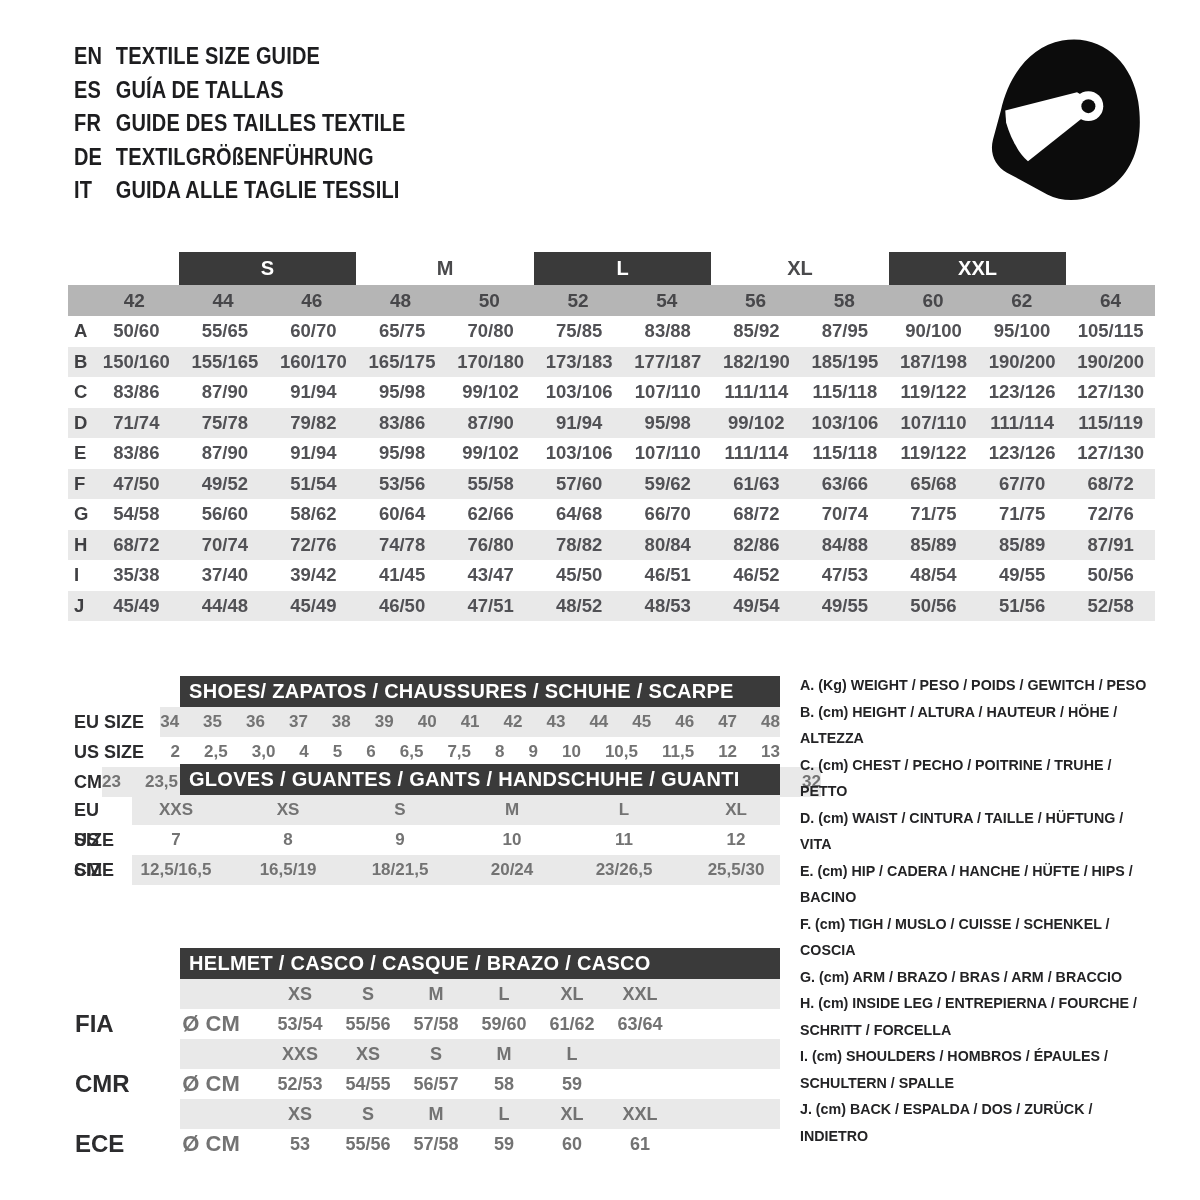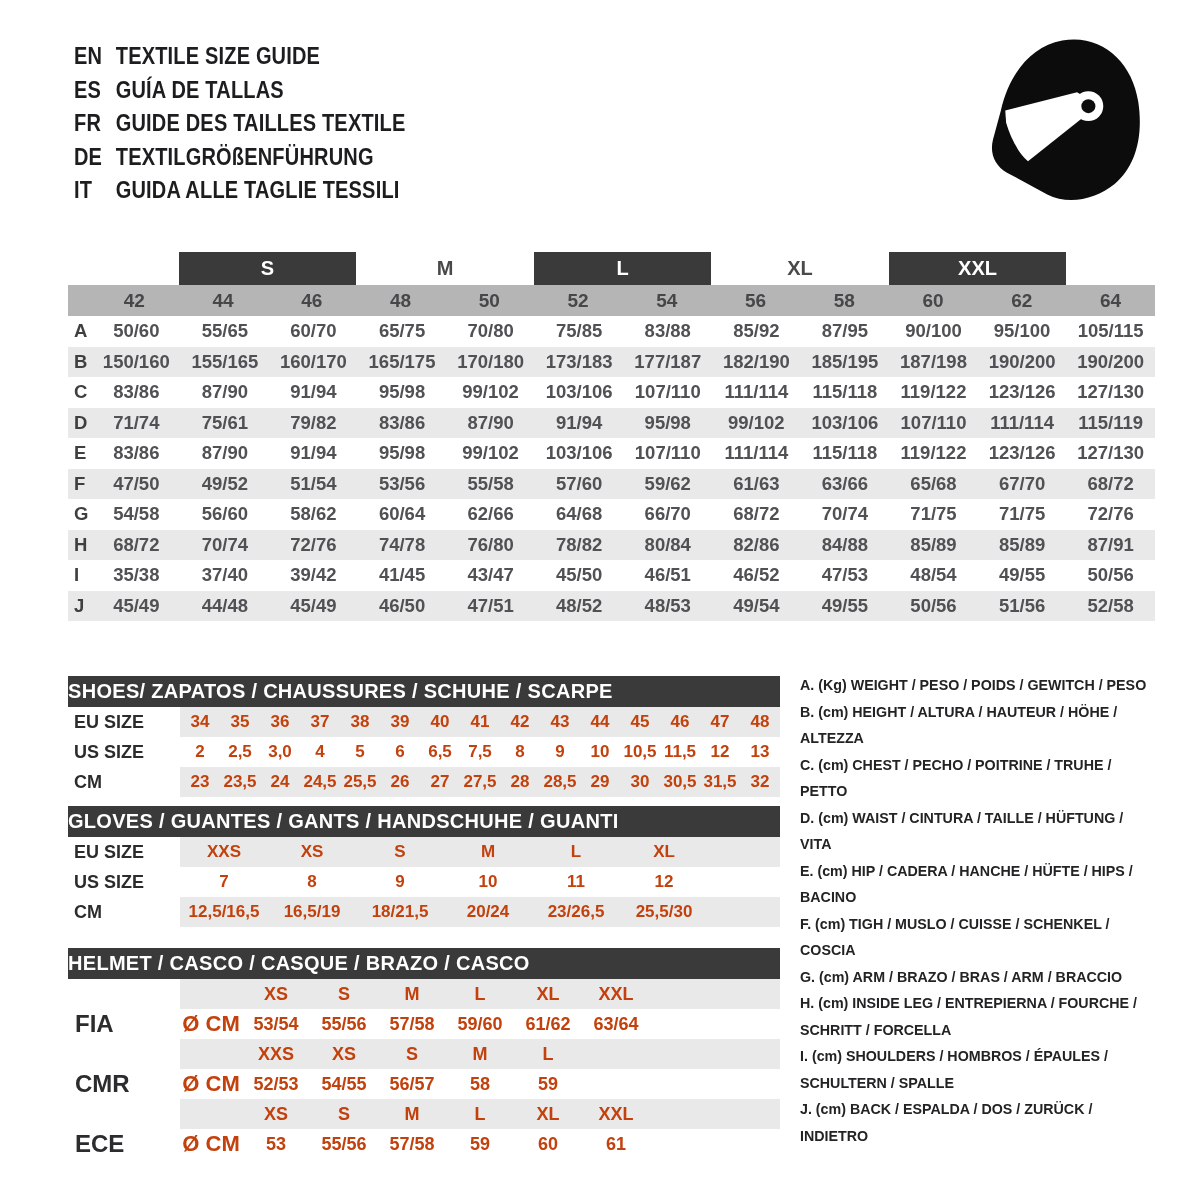--- a/index.html
+++ b/index.html
@@ -24,25 +24,25 @@
   .bgrp.plain{color:#4a4a4c;}
   .numrow{display:flex;height:31px;background:#b5b5b5;font-weight:bold;font-size:19px;color:#47474a;line-height:31px;}
   .cells{flex:1;display:flex;}
   .cells .c{flex:1;text-align:center;}
   .trow{display:flex;height:30.5px;line-height:30.5px;font-weight:bold;font-size:18.5px;color:#515155;}
   .trow.alt{background:#e9e9e9;}
   .rlab{width:18px;padding-left:6px;color:#3f3f42;}
 
   
   .sub{position:absolute;left:68px;width:712px;}
-  .dbar{height:31px;line-height:31px;background:#3a3a3a;color:#fff;
-        font-weight:bold;font-size:20px;padding-left:0;box-sizing:border-box;letter-spacing:.3px;}
+  .dbar{margin-left:112px;height:31px;line-height:31px;background:#3a3a3a;color:#fff;
+        font-weight:bold;font-size:20px;padding-left:9px;box-sizing:border-box;letter-spacing:.3px;}
   .xrow{display:flex;height:30px;line-height:30px;font-weight:bold;}
   .xpad{width:112px;font-size:18px;color:#2c2c2e;padding-left:6px;box-sizing:border-box;}
-  .xbody{flex:1;display:flex;font-size:17px;color:#c2410c;}
+  .xbody{flex:1;display:flex;font-size:17px;color:#737373;gap:24px;}
   .xrow.g .xbody{background:#e9e9e9;}
   .sdata .c{flex:1;text-align:center;}
   .gdata .c{width:88px;flex:none;text-align:center;font-size:17px;}
   .hdiam{width:62px;flex:none;text-align:center;font-size:22px;}
   .hdata{display:flex;}
   .hdata .c{width:68px;flex:none;text-align:center;font-size:18px;}
 
   
   .std{position:absolute;left:75px;height:30px;line-height:30px;font-weight:bold;font-size:24px;color:#2c2c2e;}
 
@@ -165,21 +165,21 @@
         <span class="c">115/118</span>
         <span class="c">119/122</span>
         <span class="c">123/126</span>
         <span class="c">127/130</span>
       </div>
   </div>
   <div class="trow alt">
     <span class="rlab">D</span>
     <div class="cells">
         <span class="c">71/74</span>
-        <span class="c">75/61</span>
+        <span class="c">75/78</span>
         <span class="c">79/82</span>
         <span class="c">83/86</span>
         <span class="c">87/90</span>
         <span class="c">91/94</span>
         <span class="c">95/98</span>
         <span class="c">99/102</span>
         <span class="c">103/106</span>
         <span class="c">107/110</span>
         <span class="c">111/114</span>
         <span class="c">115/119</span>
@@ -346,21 +346,21 @@
         <span class="c">28,5</span>
         <span class="c">29</span>
         <span class="c">30</span>
         <span class="c">30,5</span>
         <span class="c">31,5</span>
         <span class="c">32</span>
       </div>
   </div>
 </div>
 
-<div class="sub" style="top:806px">
+<div class="sub" style="top:764px">
   <div class="dbar">GLOVES / GUANTES / GANTS / HANDSCHUHE / GUANTI</div>
   <div class="xrow g">
     <span class="xpad">EU SIZE</span>
     <div class="xbody gdata">
         <span class="c">XXS</span>
         <span class="c">XS</span>
         <span class="c">S</span>
         <span class="c">M</span>
         <span class="c">L</span>
         <span class="c">XL</span>

